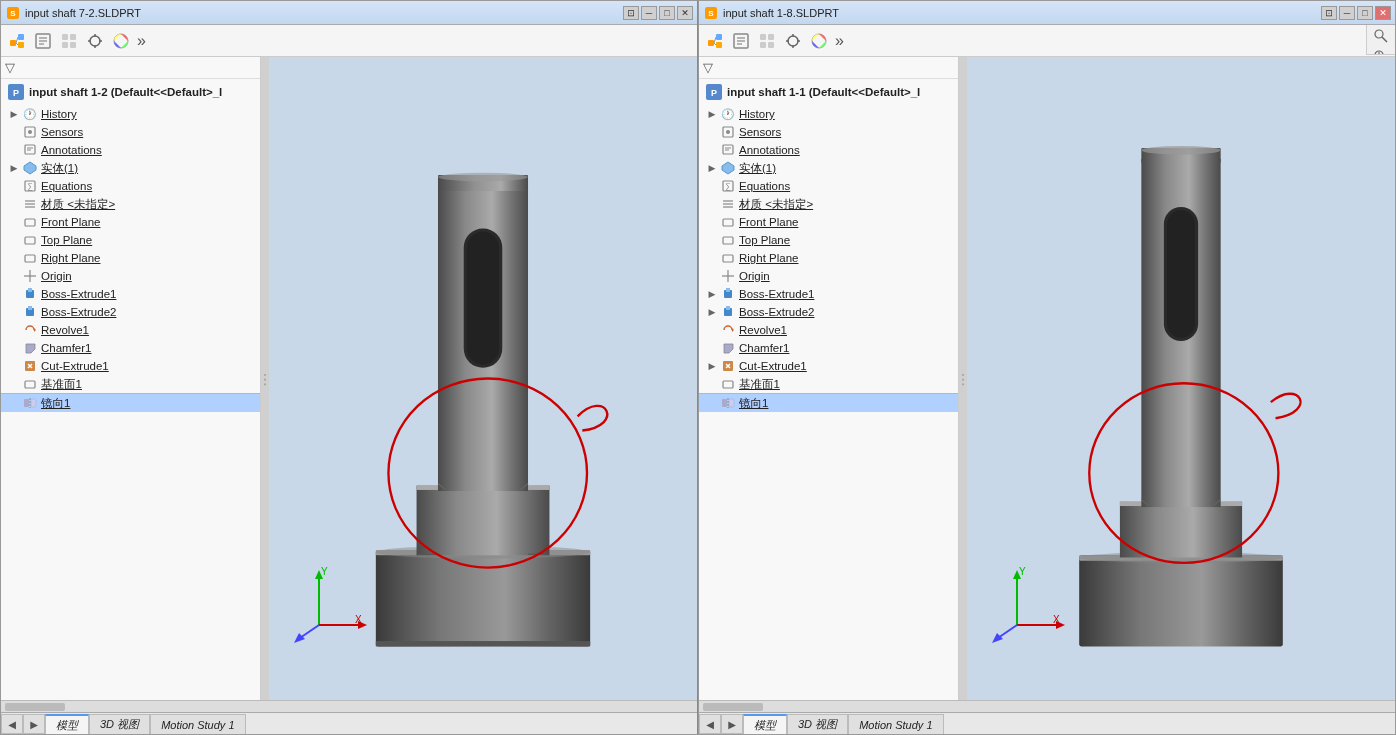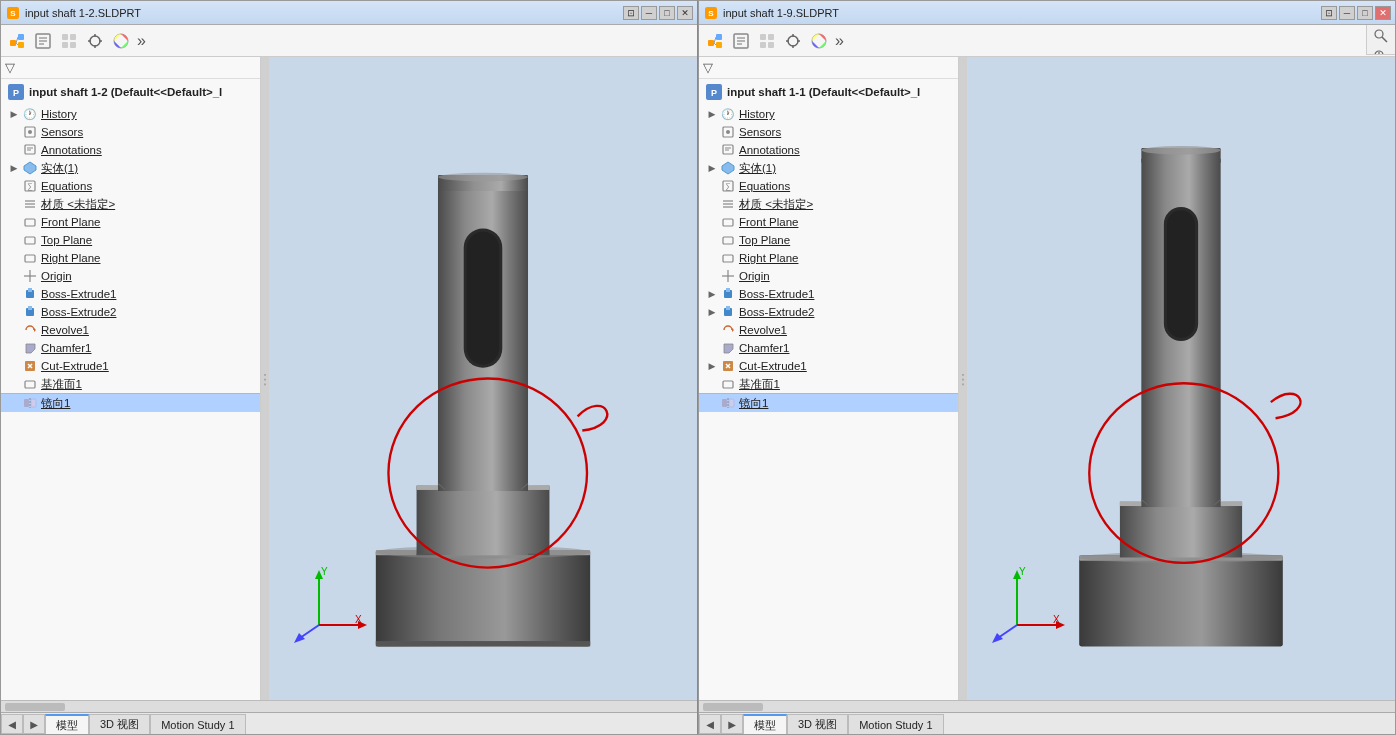--- a/index.html
+++ b/index.html
@@ -257,20 +257,21 @@
       padding: 2px 10px;
       height: 20px;
       background: #e0e0e0;
       border: 1px solid #bbb;
       border-bottom: none;
       cursor: pointer;
       font-size: 11px;
       display: flex;
       align-items: center;
       color: #222;
+      font-style: italic;
     }
 
     .bottom-tab.active {
       background: #f5f5f5;
       border-top: 2px solid #5599ee;
       font-weight: 500;
     }
 
     
     .resize-handle {
@@ -318,21 +319,21 @@
 <div class="main-area">
 
   <div class="cad-window left">
 
     <div class="title-bar">
       <div class="title-bar-left">
         <svg width="16" height="16">
           <rect x="2" y="2" width="12" height="12" rx="2" fill="#ff9900"></rect>
           <text x="8" y="11" text-anchor="middle" font-size="8" fill="white" font-weight="bold">S</text>
         </svg>
-        <span class="title-bar-title">input shaft 1-2.SLDPRT</span>
+        <span class="title-bar-title">input shaft 7-2.SLDPRT</span>
       </div>
       <div class="title-bar-controls">
         <div class="tb-btn">⊡</div>
         <div class="tb-btn">─</div>
         <div class="tb-btn">□</div>
         <div class="tb-btn">✕</div>
       </div>
     </div>
 
     <div class="toolbar">
@@ -672,21 +673,21 @@
   </div>
 
   <div class="cad-window right">
 
     <div class="title-bar">
       <div class="title-bar-left">
         <svg width="16" height="16">
           <rect x="2" y="2" width="12" height="12" rx="2" fill="#ff9900"></rect>
           <text x="8" y="11" text-anchor="middle" font-size="8" fill="white" font-weight="bold">S</text>
         </svg>
-        <span class="title-bar-title">input shaft 1-9.SLDPRT</span>
+        <span class="title-bar-title">input shaft 1-8.SLDPRT</span>
       </div>
       <div class="title-bar-controls">
         <div class="tb-btn">⊡</div>
         <div class="tb-btn">─</div>
         <div class="tb-btn">□</div>
         <div class="tb-btn close">✕</div>
       </div>
     </div>
 
     <div class="right-extra-toolbar" style="display:flex;align-items:center;background:#f0f0f0;border-bottom:1px solid #ccc;padding:2px 4px;height:30px;gap:3px;flex-wrap:nowrap;overflow:hidden;">

